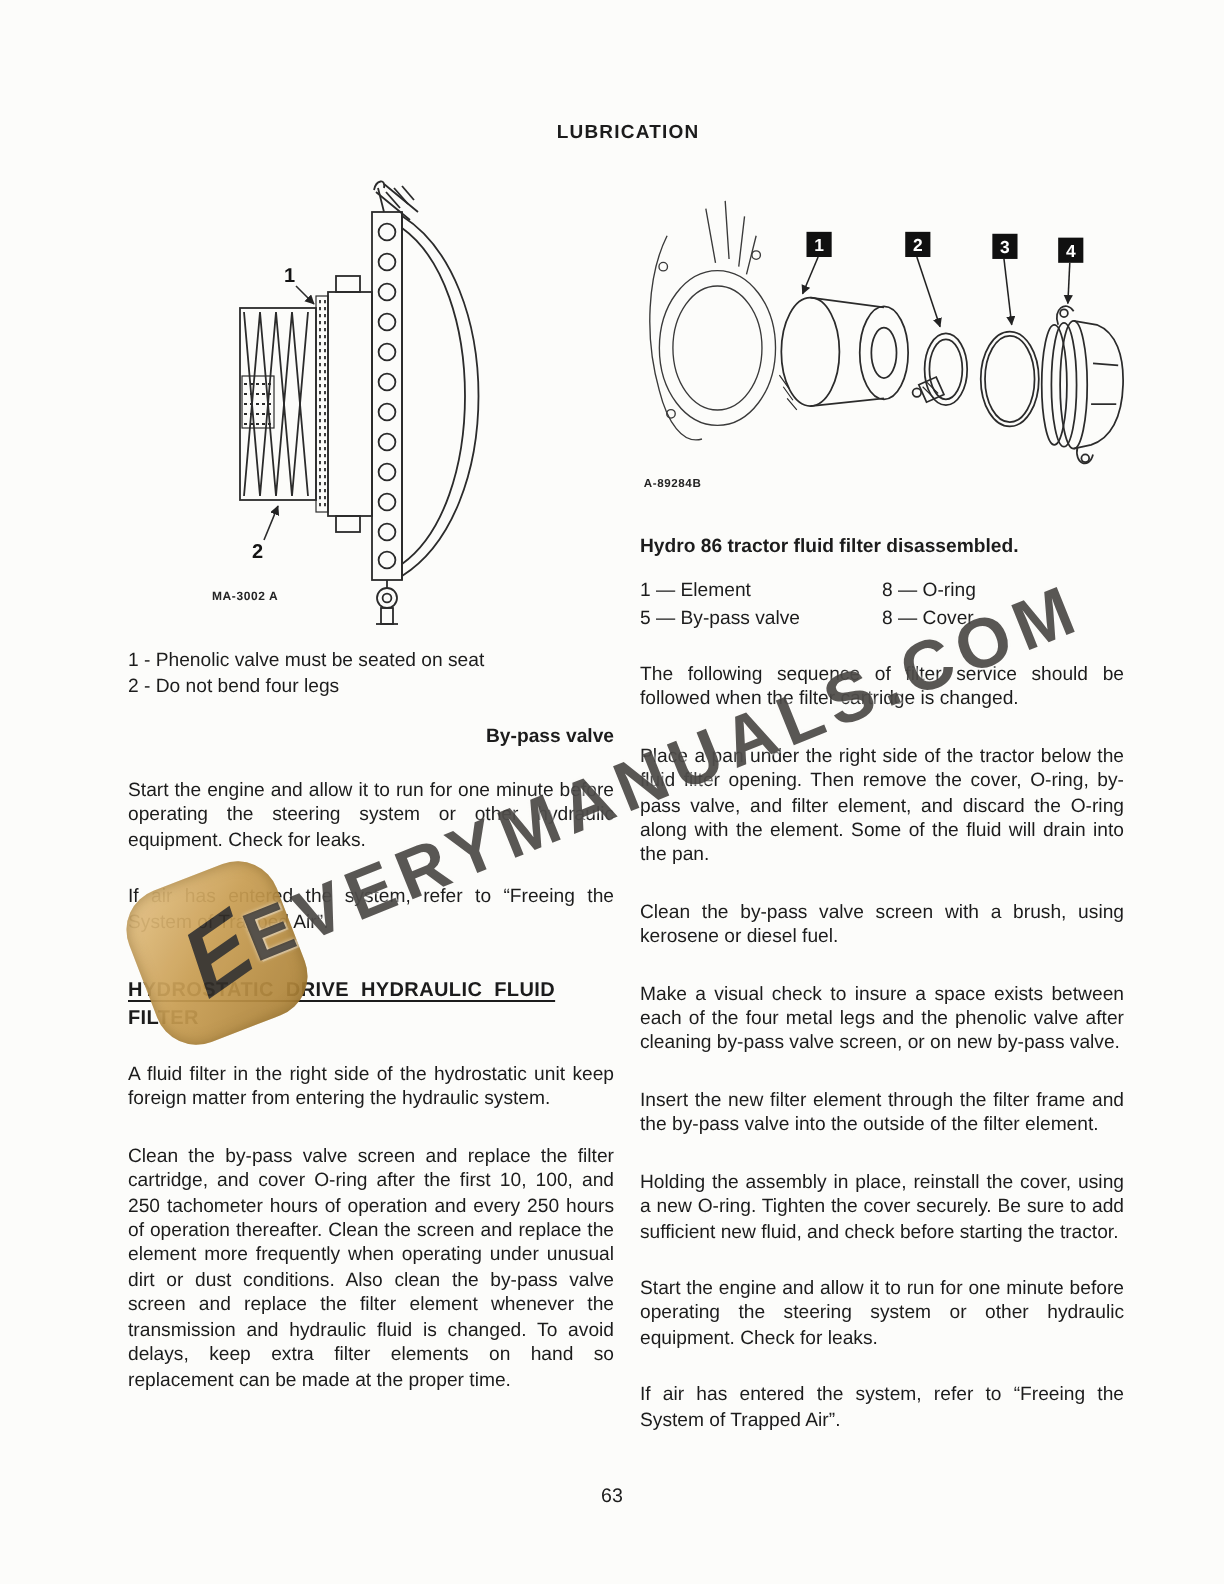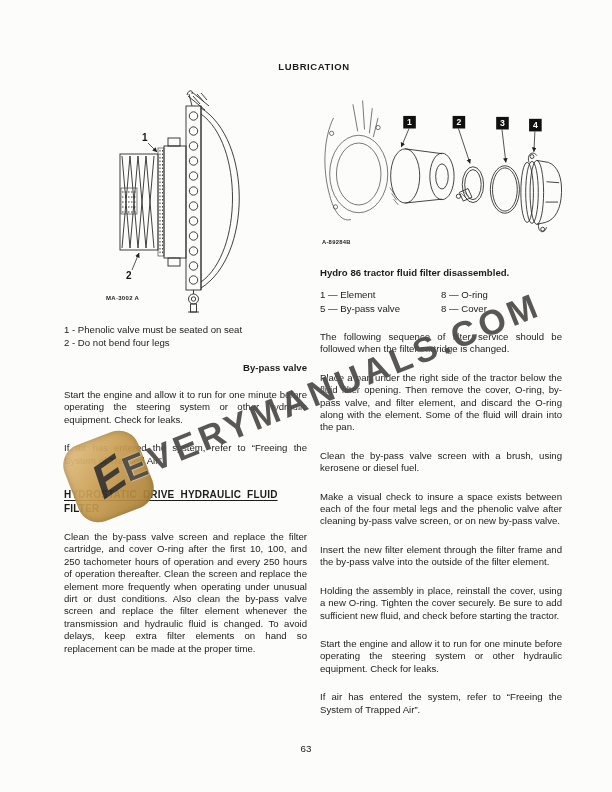--- a/index.html
+++ b/index.html
@@ -157,20 +157,21 @@
     <div class="subheading">By-pass valve</div>
 
     <p class="para">Start the engine and allow it to run for one minute before operating the steering system or other hydraulic equipment. Check for leaks.</p>
     <p class="para">If air has entered the system, refer to “Freeing the System of Trapped Air”.</p>
 
     <div class="section-heading">
       <span class="hl1">HYDROSTATIC DRIVE HYDRAULIC FLUID</span>
       <span class="hl2">FILTER</span>
     </div>
 
+    <p class="para">A fluid filter in the right side of the hydrostatic unit keep foreign matter from entering the hydraulic system.</p>
     <p class="para">Clean the by-pass valve screen and replace the filter cartridge, and cover O-ring after the first 10, 100, and 250 tachometer hours of operation and every 250 hours of operation thereafter. Clean the screen and replace the element more frequently when operating under unusual dirt or dust conditions. Also clean the by-pass valve screen and replace the filter element whenever the transmission and hydraulic fluid is changed. To avoid delays, keep extra filter elements on hand so replacement can be made at the proper time.</p>
   </div>
 
   <div class="col-right">
 
     <svg width="242" height="158" viewBox="0 0 250 160">
       <defs>
         <marker id="arrR" markerWidth="7" markerHeight="7" refX="5.5" refY="3" orient="auto">
           <path d="M0,0 L6,3 L0,6 Z" fill="#222"></path>
         </marker>

